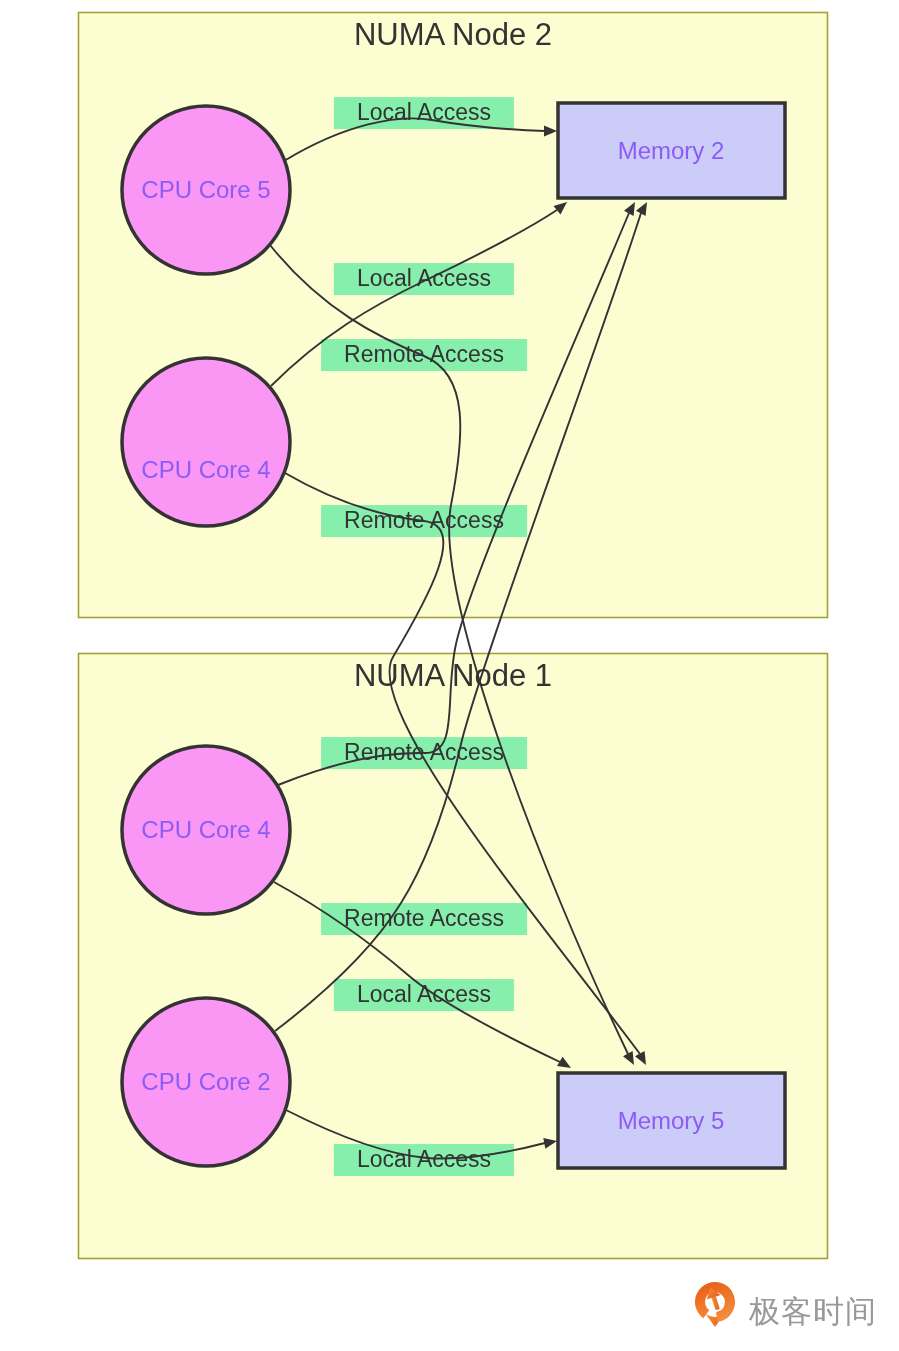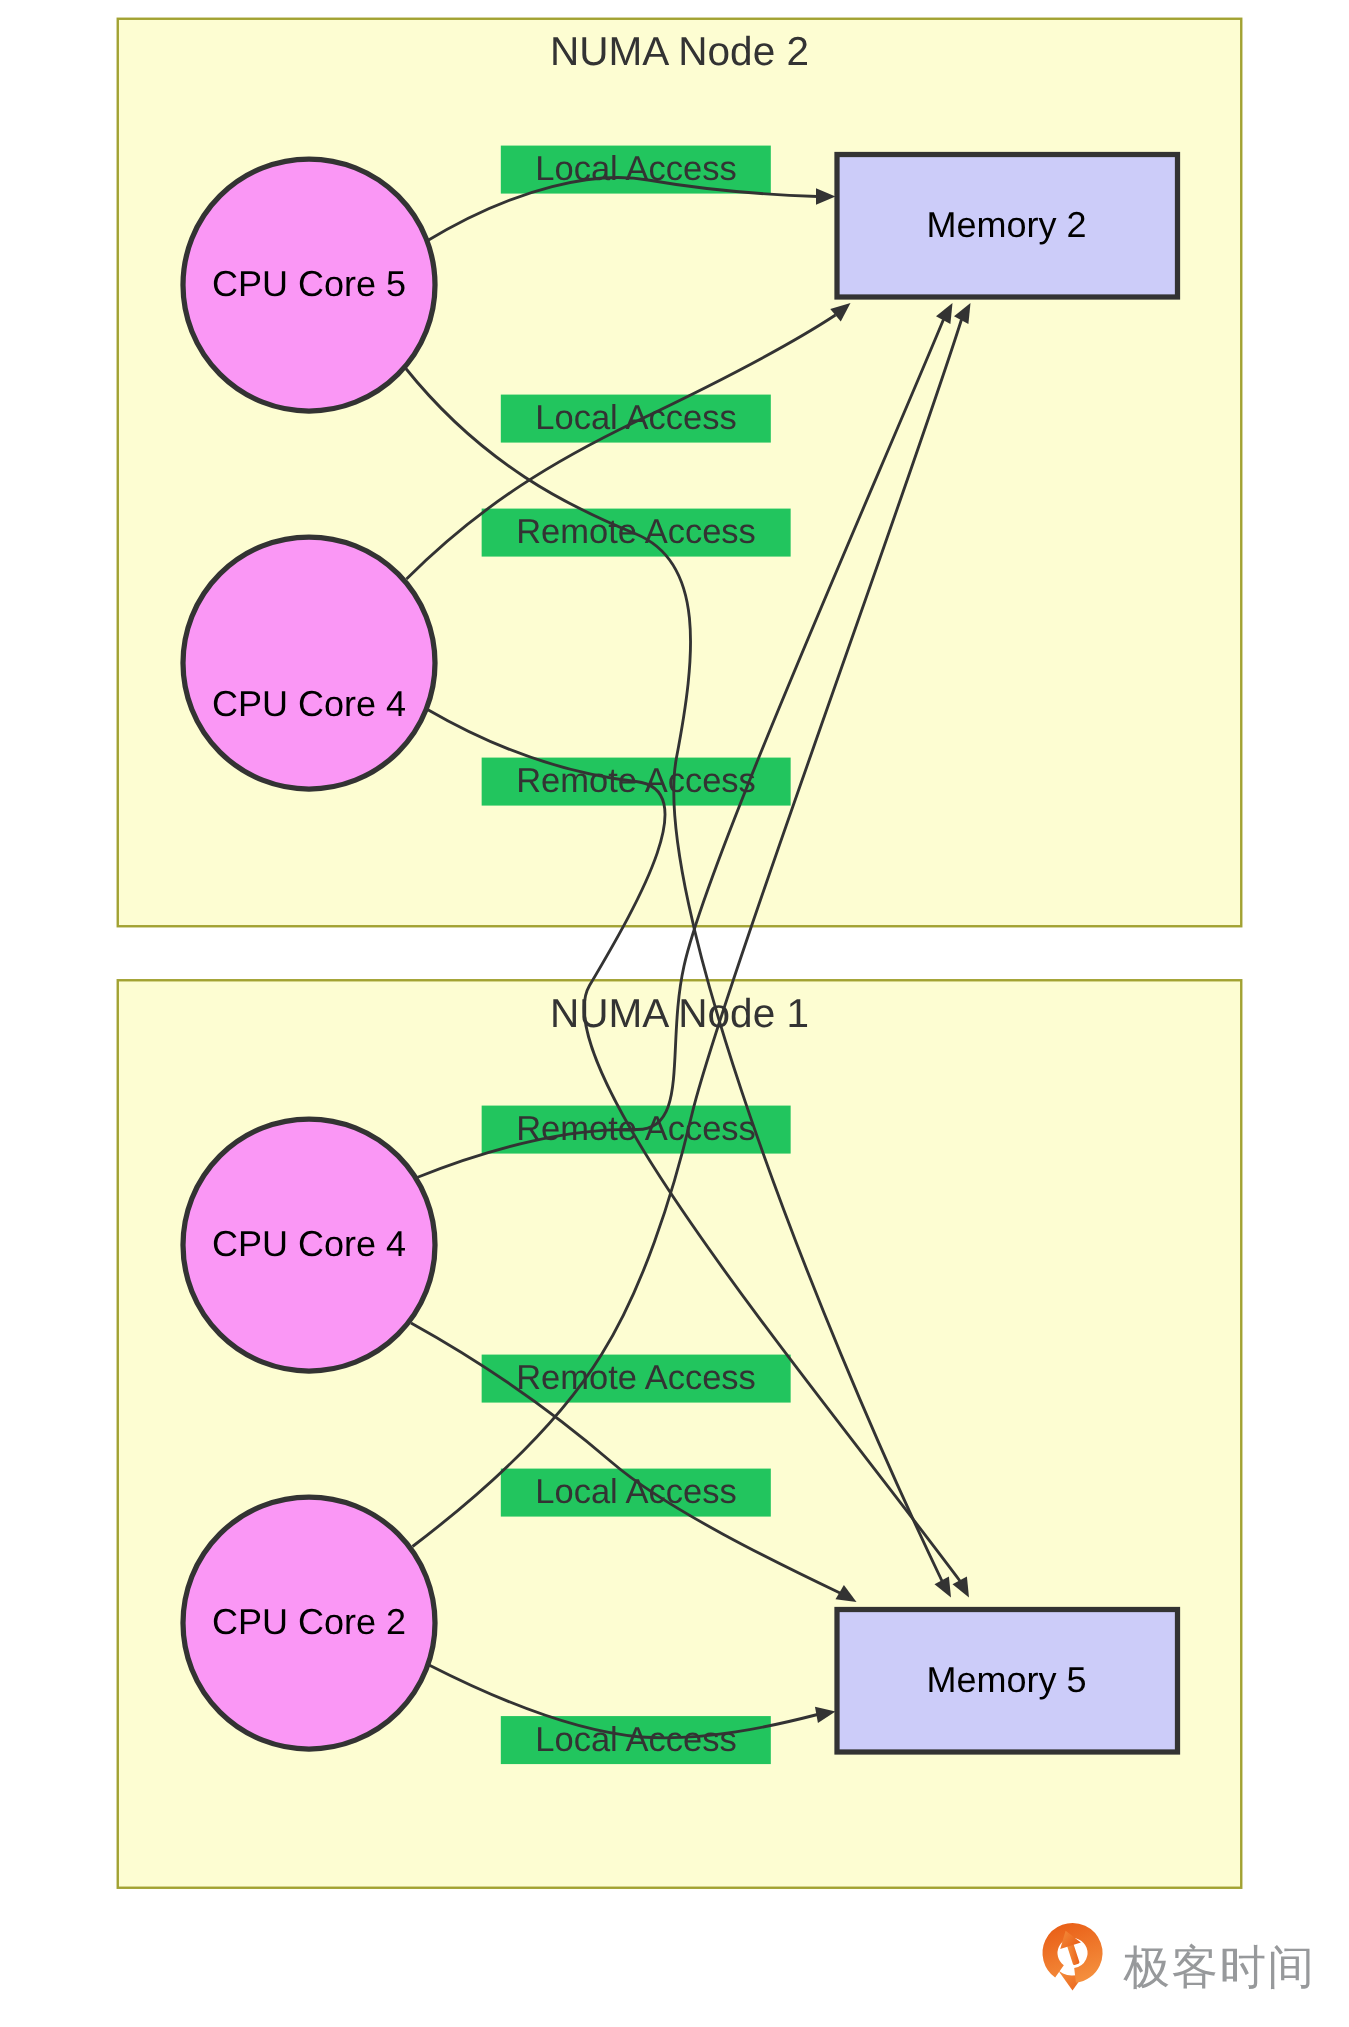--- a/index.html
+++ b/index.html
@@ -8,29 +8,29 @@
     width:899px;height:1351px;
     background:#ffffff;
     overflow:hidden;
     font-family:"Liberation Sans","DejaVu Sans",sans-serif;
   }
   .layer{position:absolute;left:0;top:0;width:899px;height:1351px;}
   svg.layer{display:block;}
   #edge-layer{pointer-events:none;}
   .ctitle{
     position:absolute;transform:translate(-50%,-50%);
-    color:#333333;font-size:27px;white-space:nowrap;
+    color:#333333;font-size:31px;white-space:nowrap;
   }
   .nlabel{
     position:absolute;transform:translate(-50%,-50%);
-    color:#000000;font-size:24px;white-space:nowrap;
+    color:#8b5cf6;font-size:24px;white-space:nowrap;
   }
   .elabel{
     position:absolute;transform:translate(-50%,-50%);
-    background:#22c55e;color:#333333;
+    background:#86efac;color:#333333;
     font-size:23px;line-height:1.3;padding:1px 23px;
     white-space:nowrap;
   }
   .brand{
     position:absolute;top:1277px;right:22px;
     display:flex;align-items:flex-end;gap:7px;
   }
   .brand-text{
     color:#97999b;font-size:31px;letter-spacing:1px;white-space:nowrap;
   }

